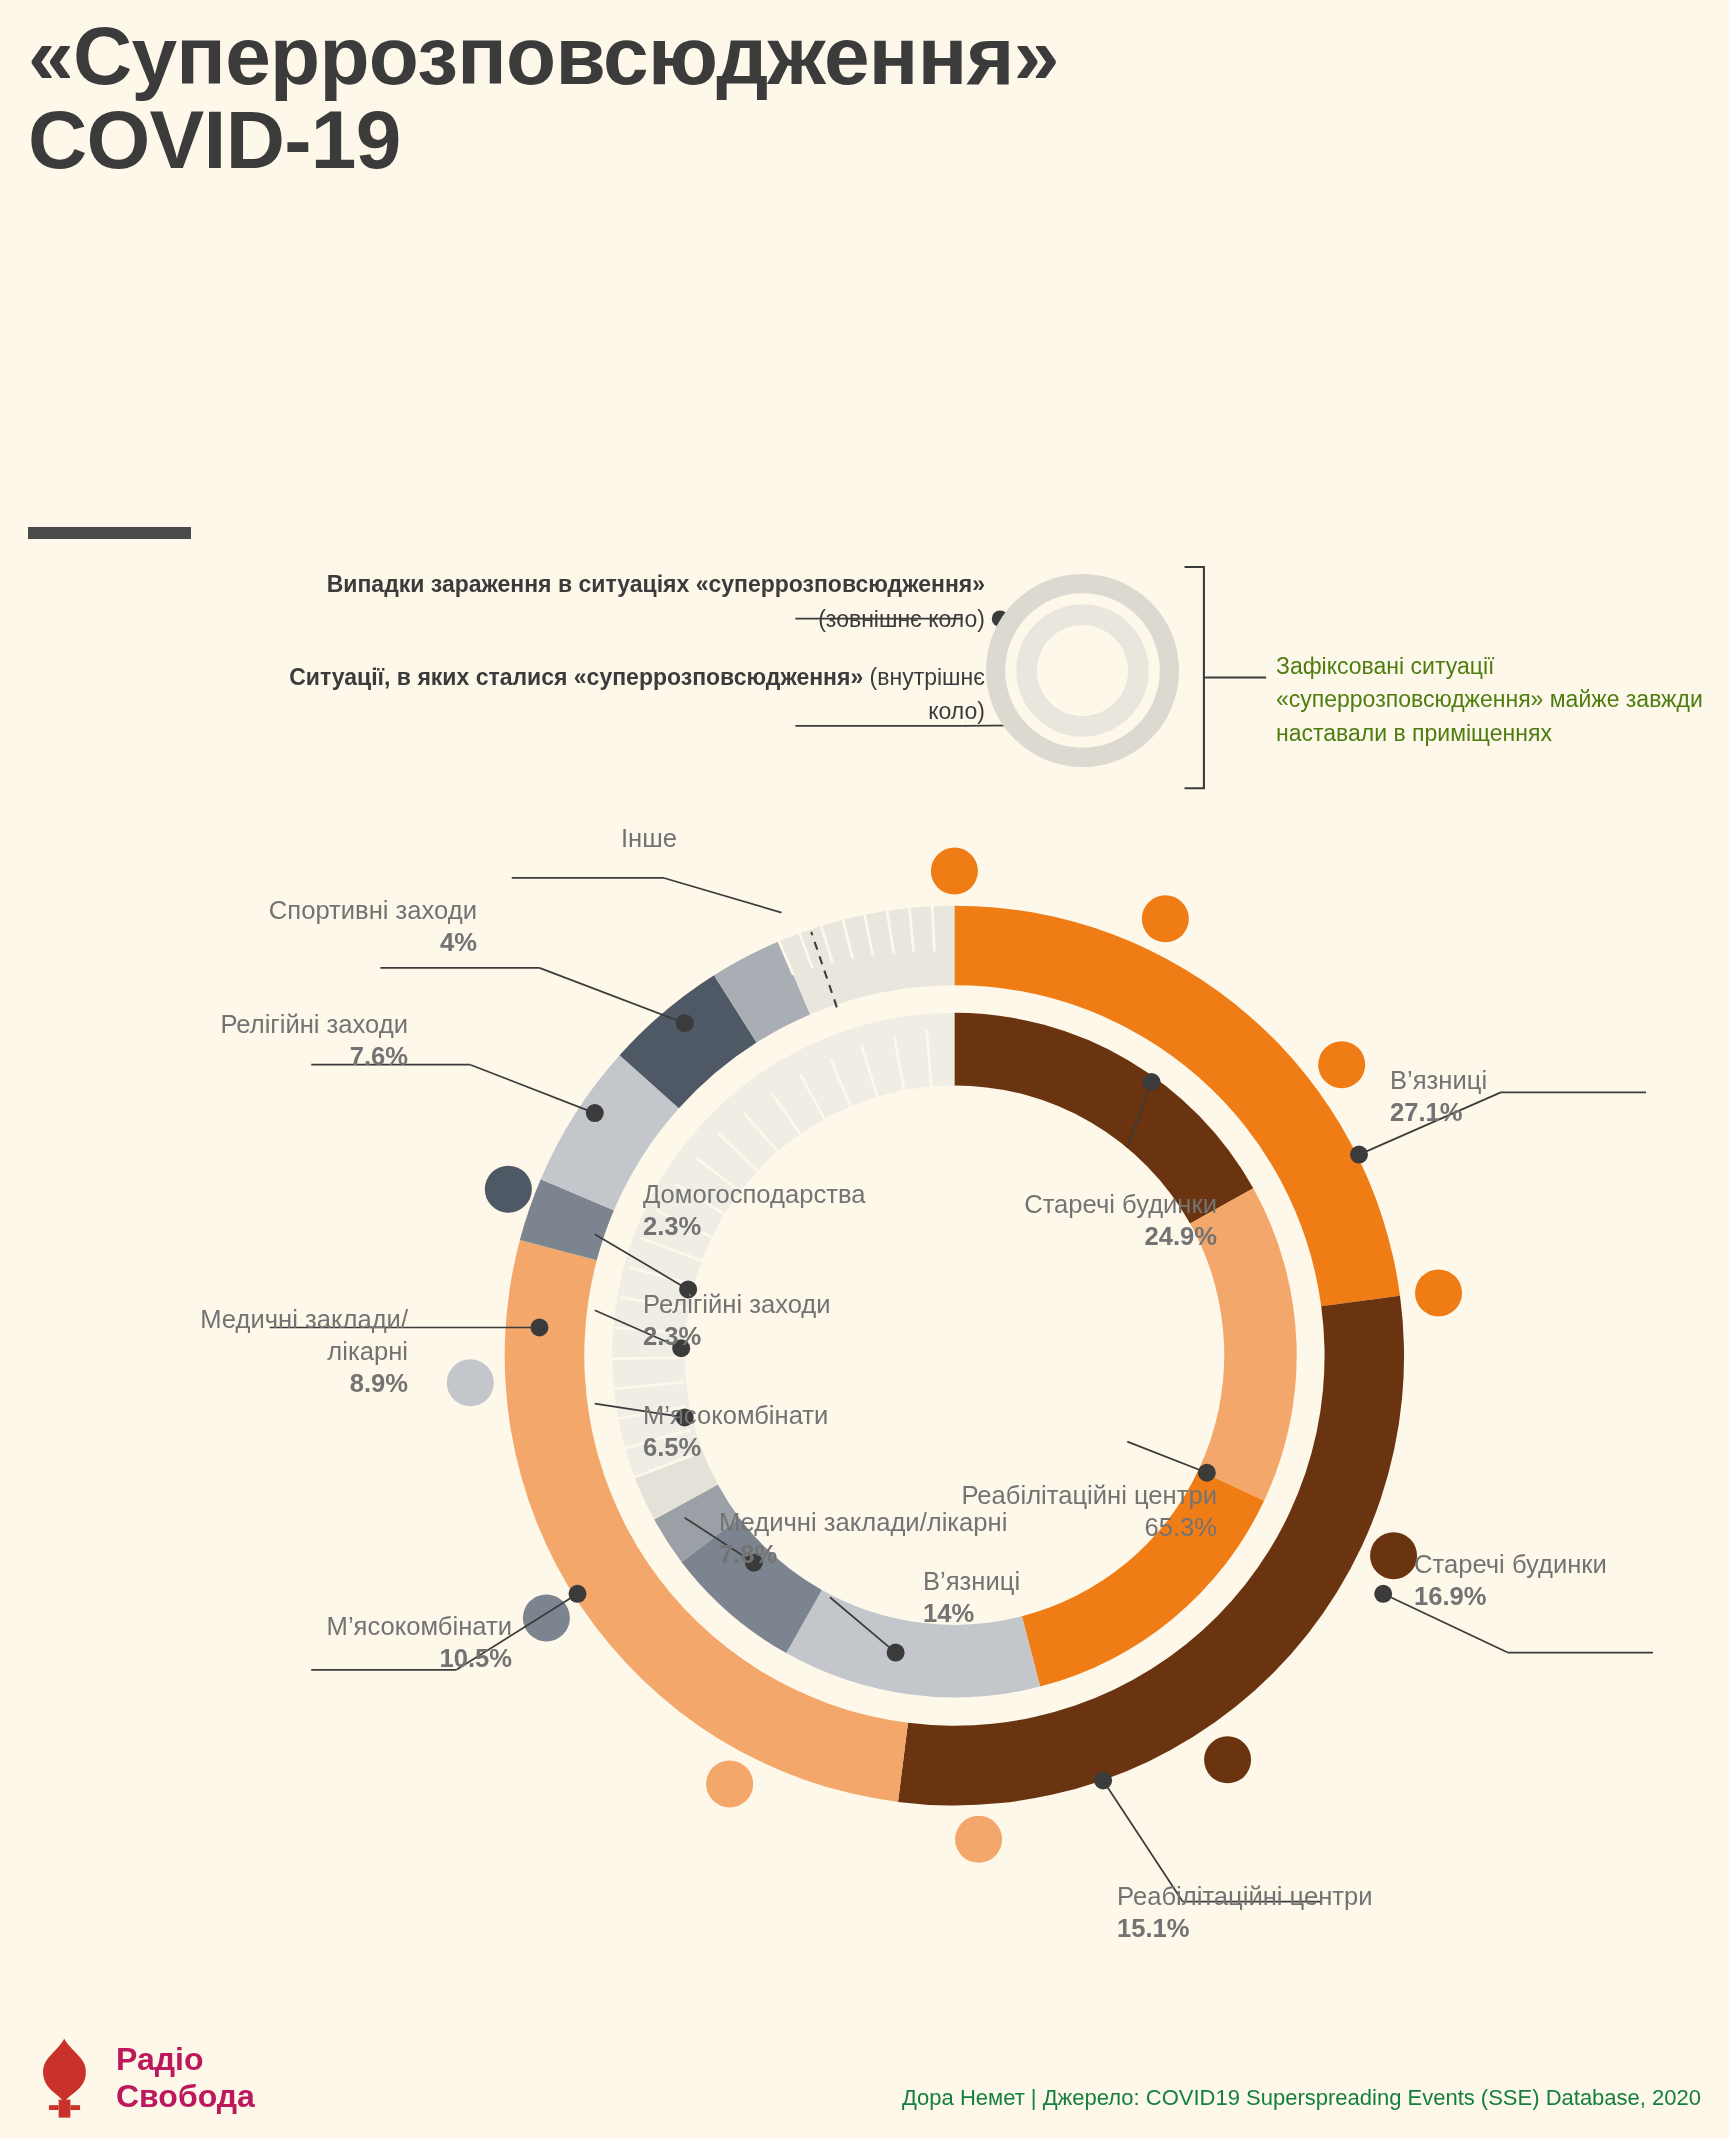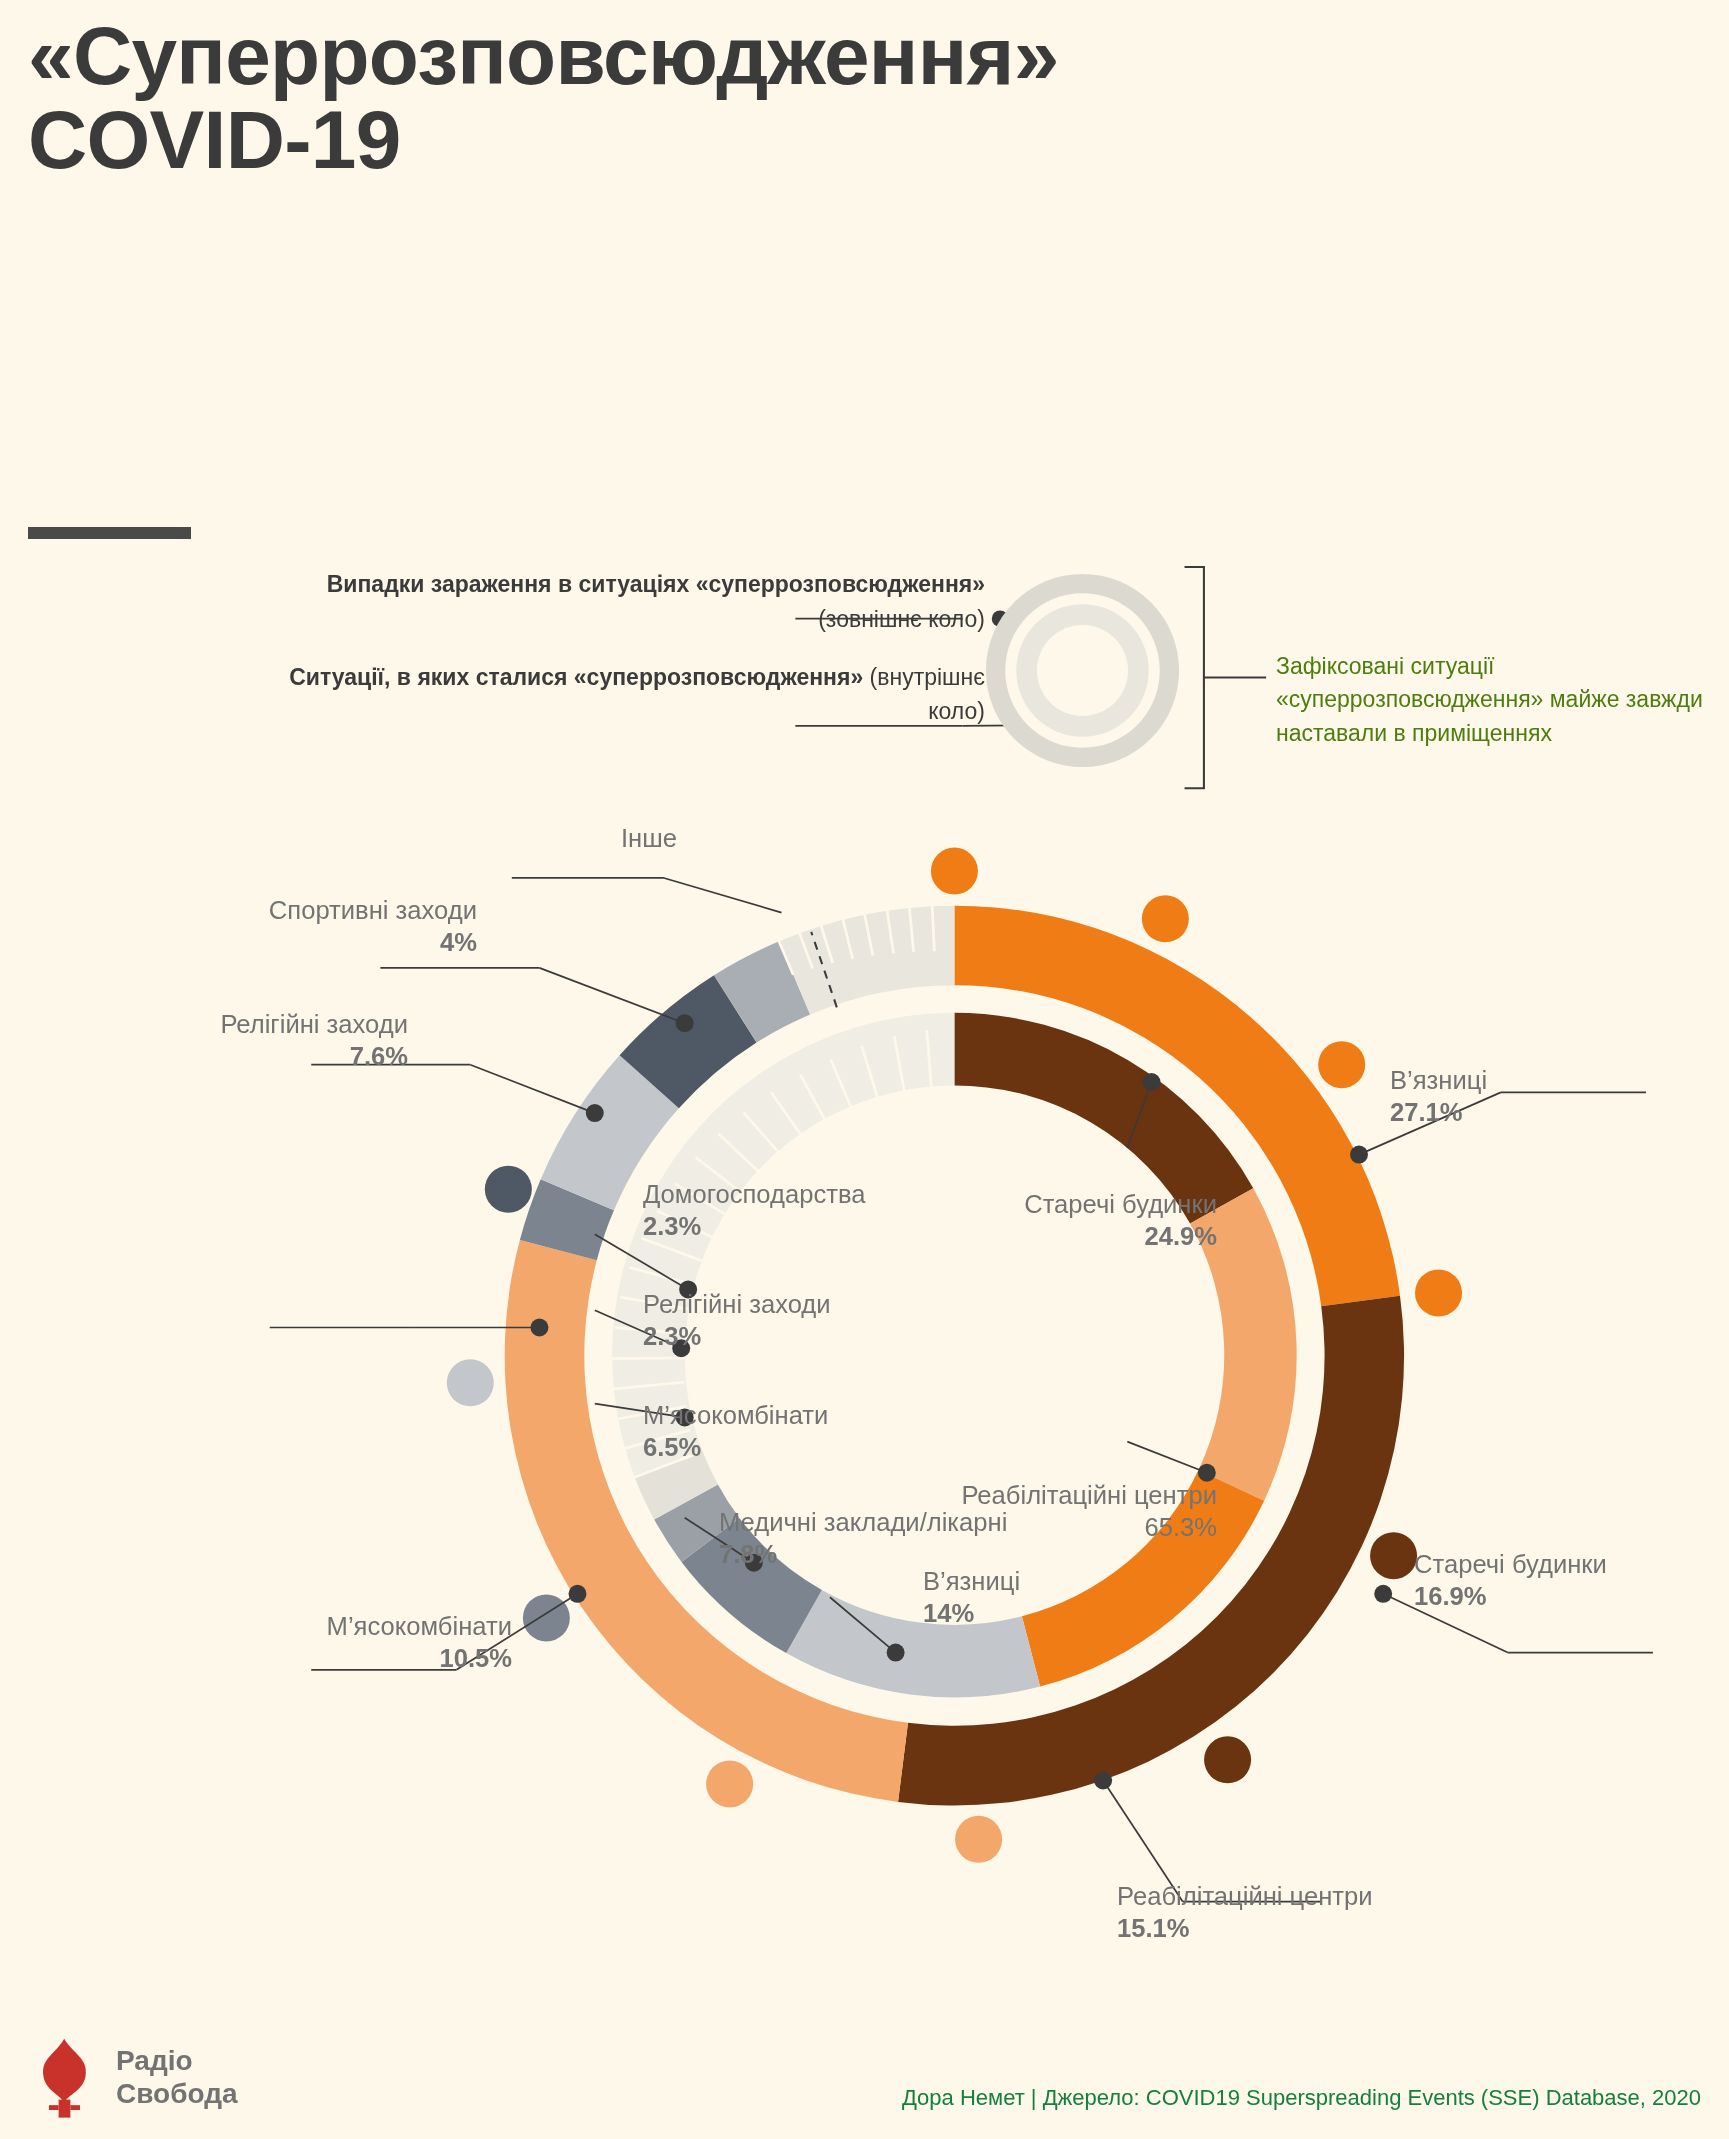--- a/index.html
+++ b/index.html
@@ -55,21 +55,21 @@
 
   
   .footer{
     position:absolute;left:0;bottom:0;width:1729px;height:138px;
   }
   .credit{
     position:absolute;right:28px;bottom:29px;font-size:22px;color:#15803d;margin-left:36px;
   }
   .brand{position:absolute;left:28px;bottom:21px;display:flex;align-items:center;}
   .brand-text{
-    margin-left:15px;font-size:28px;font-weight:bold;line-height:1.15;color:#737373;
+    margin-left:15px;font-size:32px;font-weight:bold;line-height:1.15;color:#be185d;
   }
 </style>
 </head>
 <body>
 
 <div class="page">
 
   <div class="title">
     <div>«Суперрозповсюдження»</div>
     <div>COVID-19</div>
@@ -317,20 +317,25 @@
       <div class="lbl l" style="left:643px;top:391px;">
         <span>Домогосподарства</span>
         <span class="v">2.3%</span>
       </div>
 
       <div class="lbl r" style="left:62px;top:823px;width:450px;">
         <span>М’ясокомбінати</span>
         <span class="v">10.5%</span>
       </div>
 
+      <div class="lbl r" style="left:28px;top:484px;width:380px;white-space:pre-line;">
+        <span>Медичні заклади/
+лікарні</span>
+        <span class="v">8.9%</span>
+      </div>
 
       <div class="lbl r" style="left:69px;top:221px;width:339px;">
         <span>Релігійні заходи</span>
         <span class="v">7.6%</span>
       </div>
 
       <div class="lbl r" style="left:104px;top:107px;width:373px;">
         <span>Спортивні заходи</span>
         <span class="v">4%</span>
       </div>

